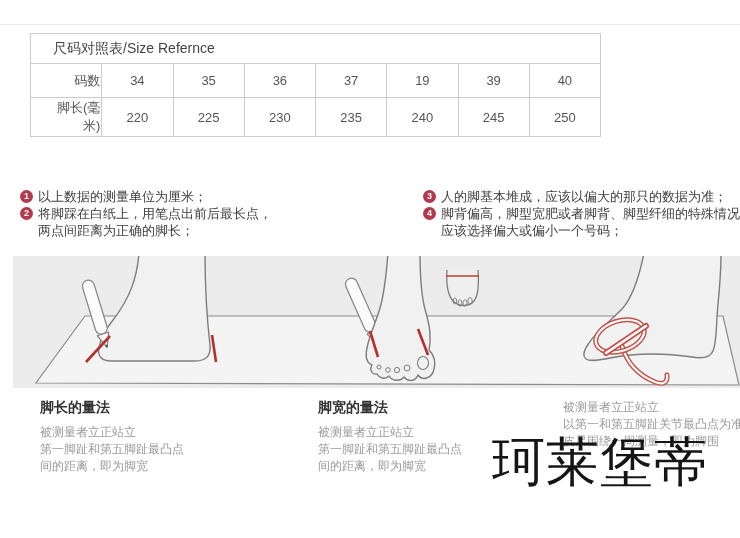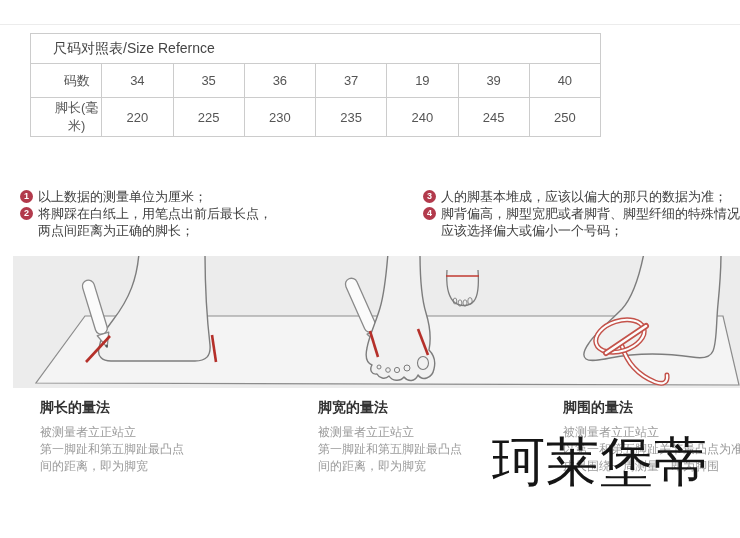--- a/index.html
+++ b/index.html
@@ -4,21 +4,21 @@
 <style>
   html,body{margin:0;padding:0;background:#fff;}
   #stage{position:relative;width:740px;height:538px;background:#fff;overflow:hidden;
          font-family:"Liberation Sans","DejaVu Sans",sans-serif;color:#444;}
   .top-rule{position:absolute;left:0;top:24px;width:740px;border-top:1px solid #ececec;}
 
   
   .size-table-wrap{position:absolute;left:30px;top:33px;width:571px;}
   table.size-table{width:100%;border-collapse:collapse;table-layout:fixed;}
   table.size-table td{border:1px solid #ccc;font-size:13px;color:#555;text-align:center;height:31px;}
-  table.size-table td.label-cell{text-align:center;padding-left:22px;width:98px;}
+  table.size-table td.label-cell{text-align:right;padding-left:22px;width:98px;}
   table.size-table td.title-cell{text-align:left;padding-left:22px;height:27px;font-size:14px;color:#454545;}
 
   
   .notes{position:absolute;top:188px;left:0;width:740px;font-size:13px;color:#404040;}
   .notes-col{position:absolute;top:0;white-space:nowrap;overflow:hidden;}
   .notes-col.left{left:20px;width:390px;}
   .notes-col.right{left:423px;width:317px;}
   .note-line{display:flex;align-items:flex-start;line-height:17px;margin-bottom:0;}
   .note-badge{flex:0 0 auto;width:13px;height:13px;border-radius:50%;background:#b23a4c;color:#fff;
               font-size:9px;line-height:13px;text-align:center;margin:2px 5px 0 0;font-weight:bold;}
@@ -164,21 +164,20 @@
       <div class="g-line">第一脚趾和第五脚趾最凸点</div>
       <div class="g-line">间的距离，即为脚宽</div>
     </div>
     <div class="guide-col g2">
       <h4>脚宽的量法</h4>
       <div class="g-line">被测量者立正站立</div>
       <div class="g-line">第一脚趾和第五脚趾最凸点</div>
       <div class="g-line">间的距离，即为脚宽</div>
     </div>
     <div class="guide-col g3">
-      <h4>脚围的量法</h4>
       <div class="g-line">被测量者立正站立</div>
       <div class="g-line">以第一和第五脚趾关节最凸点为准</div>
       <div class="g-line">皮尺围绕一周测量，即为脚围</div>
     </div>
   </div>
 
   <div class="brand">珂莱堡蒂</div>
 
 </div>
 

